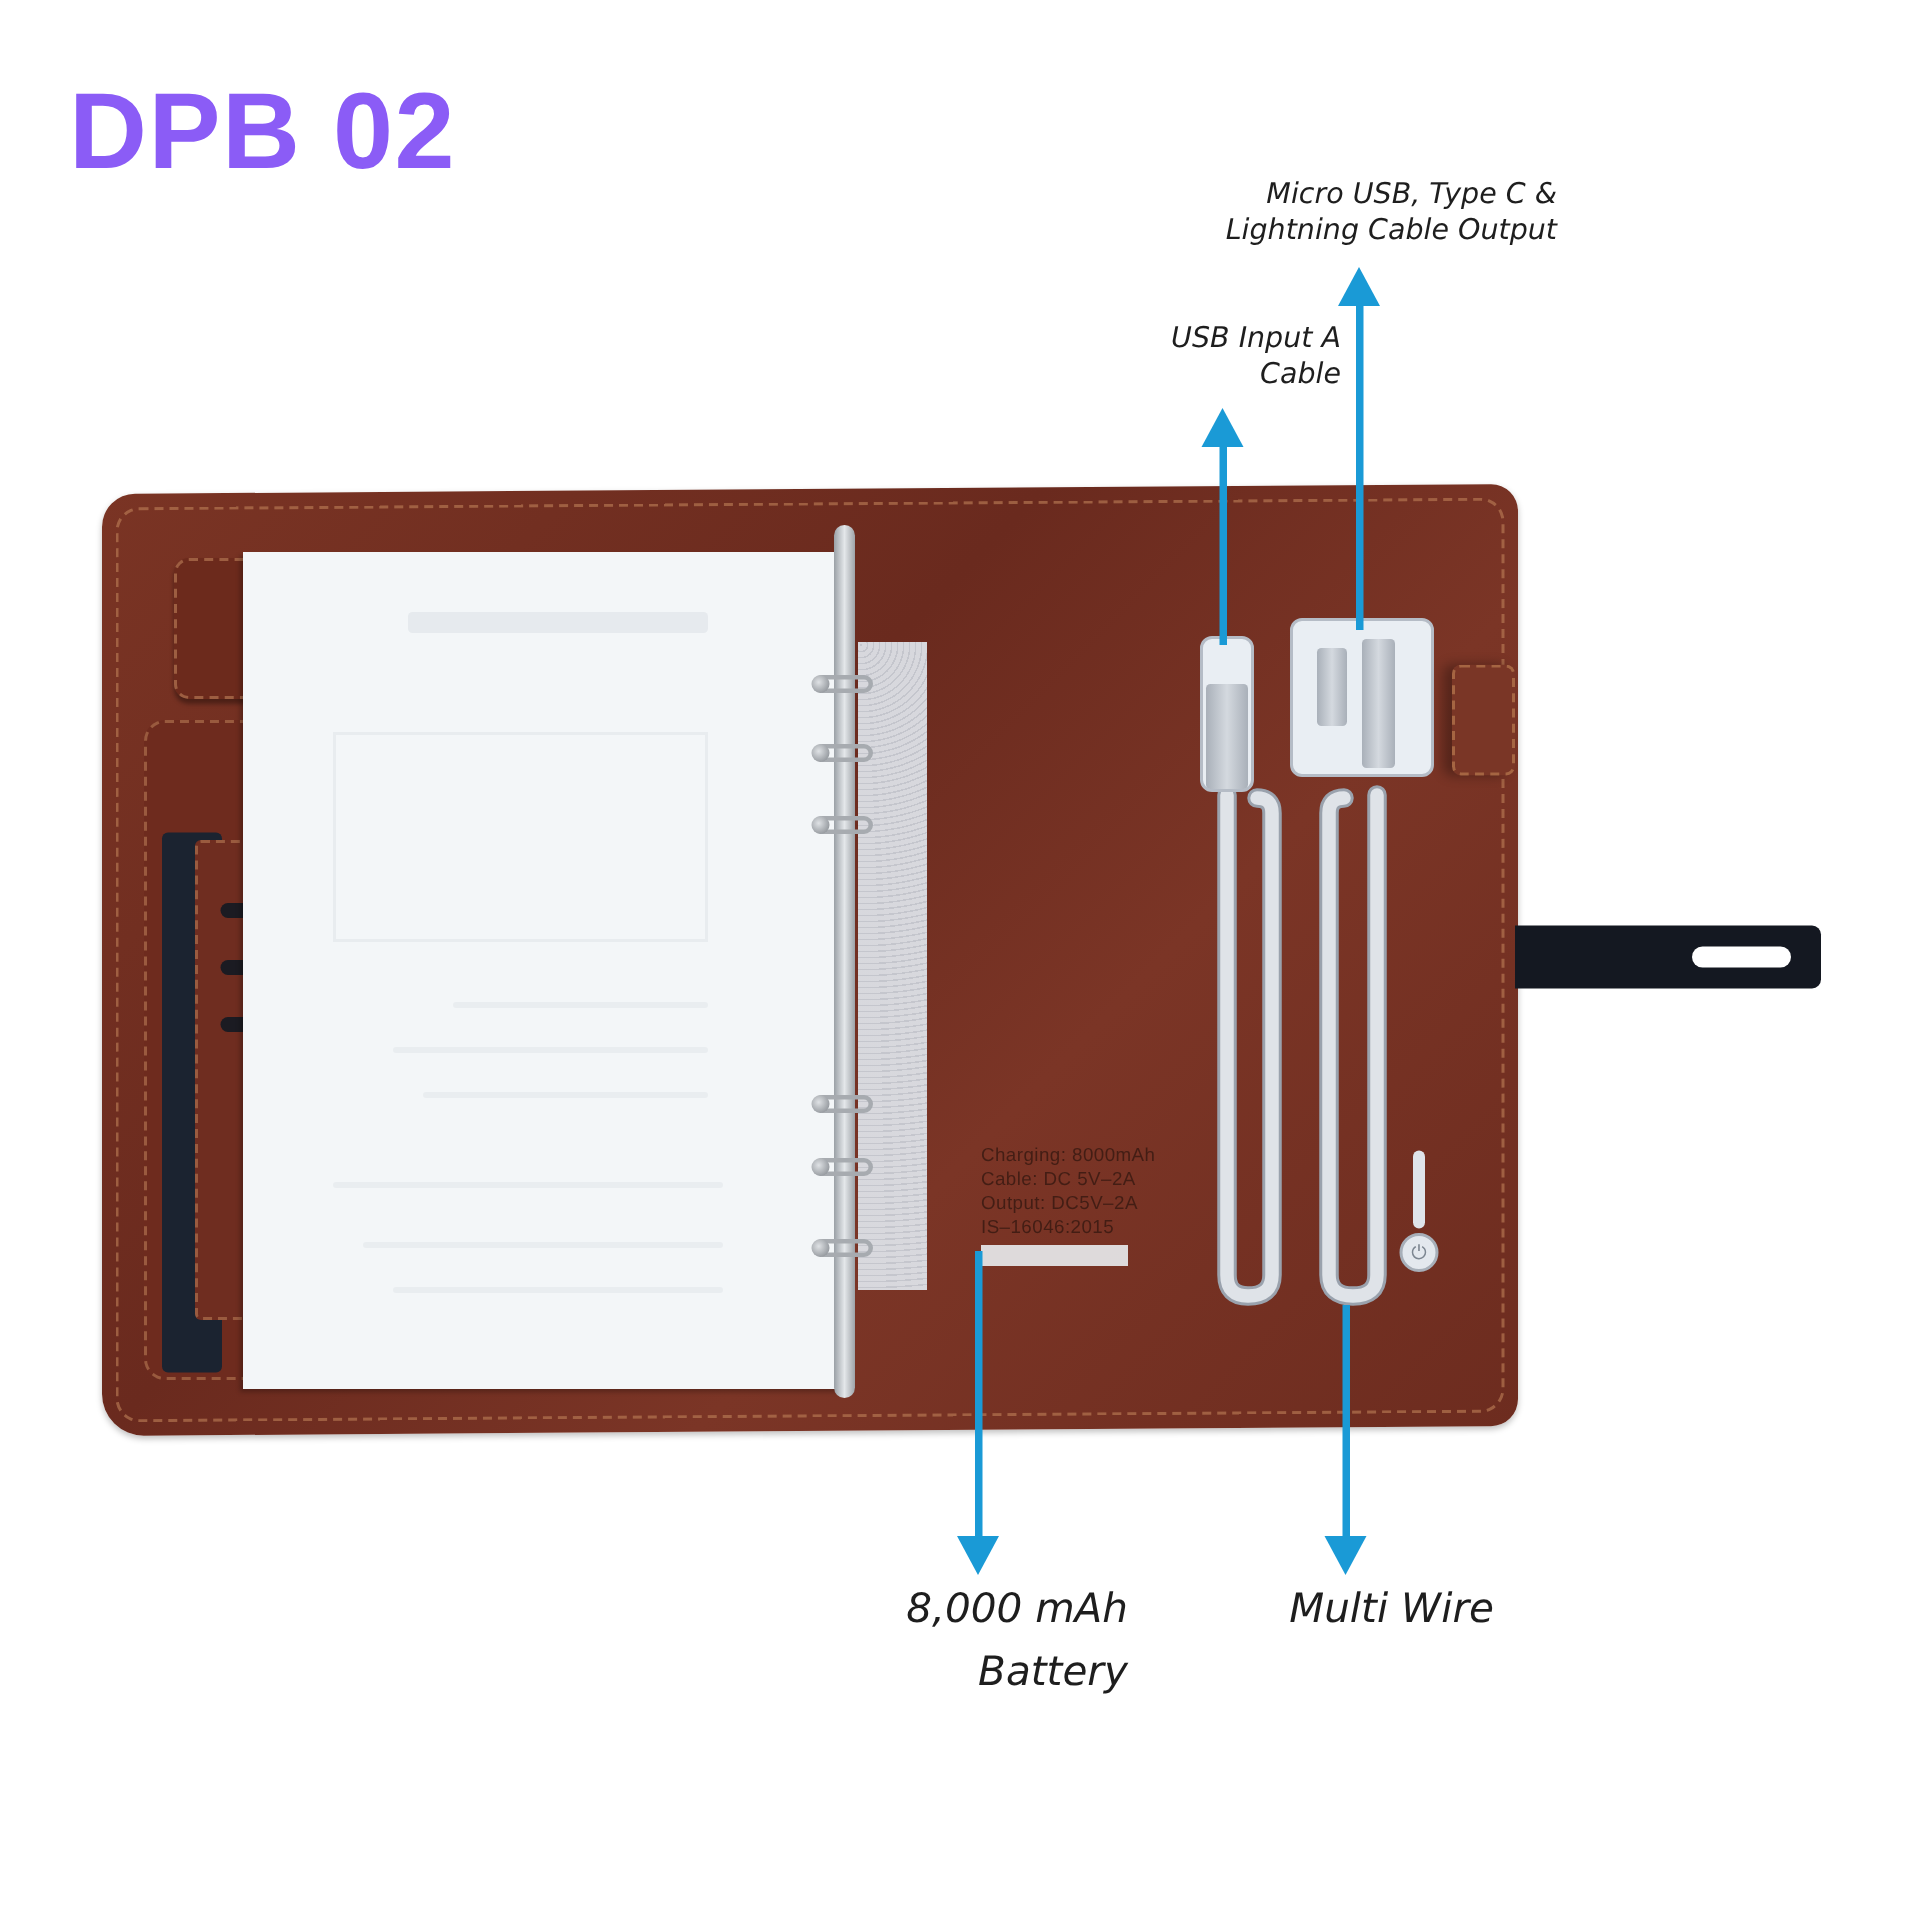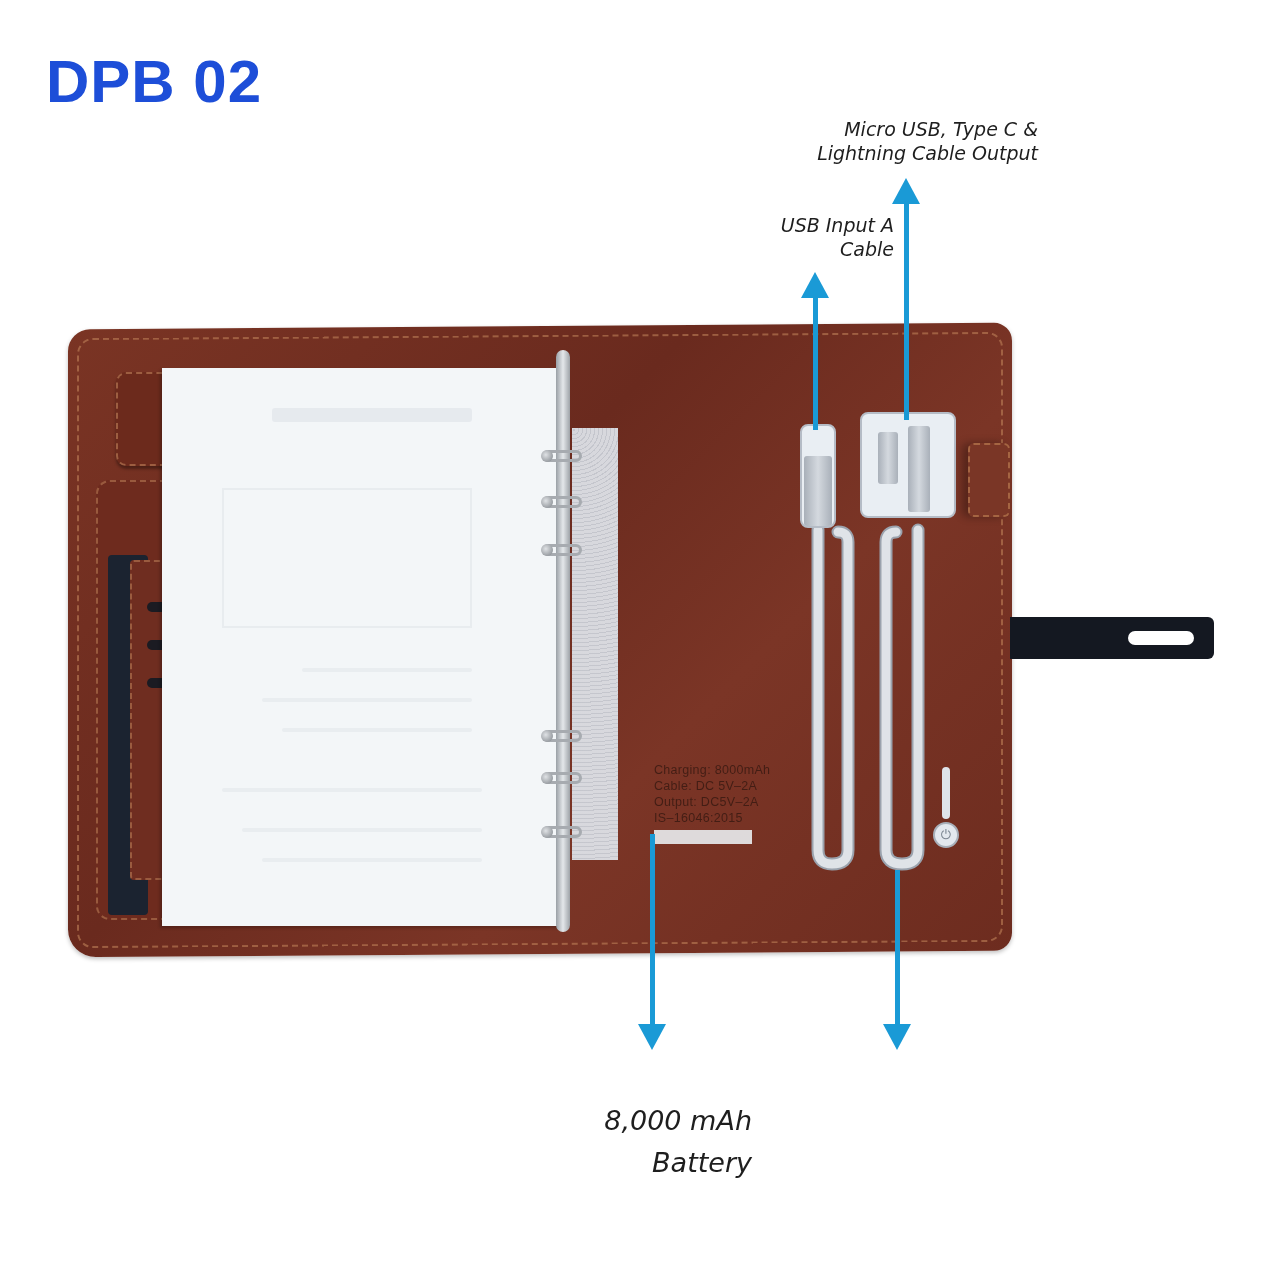--- a/index.html
+++ b/index.html
@@ -2,22 +2,22 @@
 <html><head>
 <meta charset="utf-8">
 <style>
   * { box-sizing: border-box; margin: 0; padding: 0; }
   html, body { width: 1280px; height: 1280px; background: #ffffff; overflow: hidden; }
   body { position: relative; font-family: "Liberation Sans", sans-serif; }
 
   .title {
     position: absolute; left: 46px; top: 52px;
     font-family: "Liberation Sans", sans-serif;
-    font-weight: 700; font-size: 60px; letter-spacing: 1px;
-    color: #1d4ed8; line-height: 1;
+    font-weight: 700; font-size: 72px; letter-spacing: 1px;
+    color: #8b5cf6; line-height: 1;
   }
 
   .label {
     position: absolute; font-family: "DejaVu Sans", sans-serif;
     font-style: italic; color: #1e1e1e; text-align: right; line-height: 1.25;
   }
   .label.small { font-size: 19px; }
   .label.big { font-size: 27px; line-height: 1.55; }
 
   
@@ -136,25 +136,26 @@
 <div class="title">DPB 02</div>
 
 <div class="label small" style="left:788px; top:118px; width:250px;">
   <div>Micro USB, Type C &amp;</div>
   <div>Lightning Cable Output</div>
 </div>
 <div class="label small" style="left:744px; top:214px; width:150px;">
   <div>USB Input A</div>
   <div>Cable</div>
 </div>
-<div class="label big" style="left:552px; top:1052px; width:200px;margin-top:48px;">
+<div class="label big" style="left:552px; top:1052px; width:200px;">
   <div>8,000 mAh</div>
   <div>Battery</div>
 </div>
 <div class="label big" style="left:796px; top:1052px; width:200px;">
+  <div>Multi Wire</div>
 </div>
 
 <div class="cover">
     <div class="stitch"></div>
   </div>
 <div class="top-flap"></div>
 <div class="left-panel"></div>
 <div class="card-slot-dark"></div>
 <div class="card-slot-leather"></div>
 <div class="slot-hole" style="top:602px;"></div>

